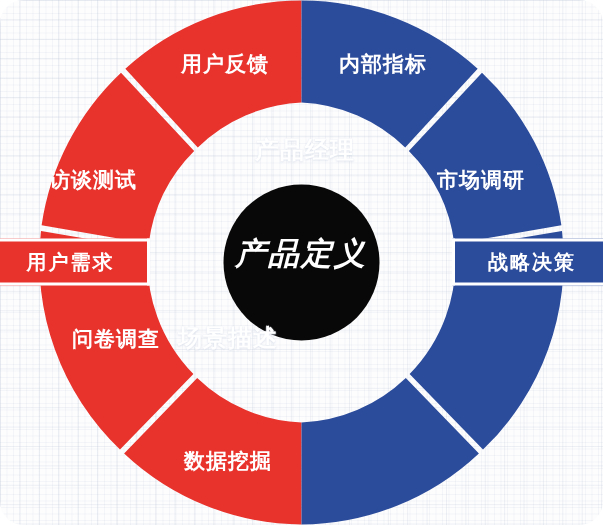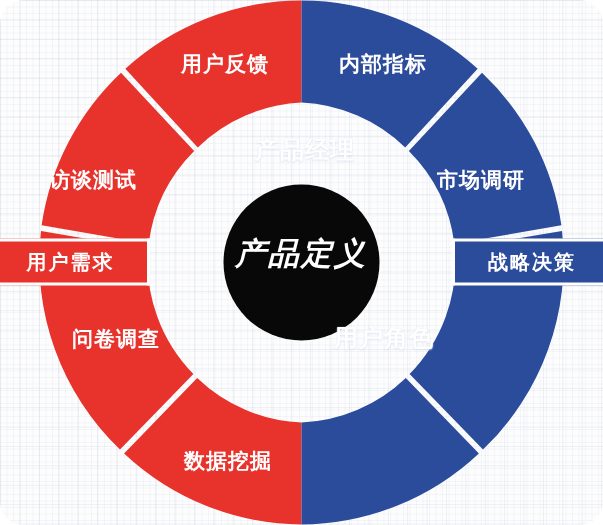--- a/index.html
+++ b/index.html
@@ -176,22 +176,22 @@
   <div class="lbl seg" style="left:383px; top:64px;">内部指标</div>
 
   <div class="lbl seg" style="left:228px; top:461px;">数据挖掘</div>
 
   <div class="lbl seg" style="left:481px; top:180px;font-family:Liberation Mono, monospace;">市场调研</div>
 
 
 
   <div class="lbl ghost" style="left:305px; top:150px;">产品经理</div>
 
-
-  <div class="lbl ghost" style="left:384px; top:338px;">用户角色</div>
+  <div class="lbl ghost" style="left:228px; top:338px;">场景描述</div>
+
 
   <div class="lbl center-label" style="left:301px; top:254px;font-style:italic;">产品定义</div>
 
   <div class="banner" id="banner-left">
     <span>用户需求</span>
   </div>
 
   <div class="banner" id="banner-right">
     <span>战略决策</span>
   </div>

